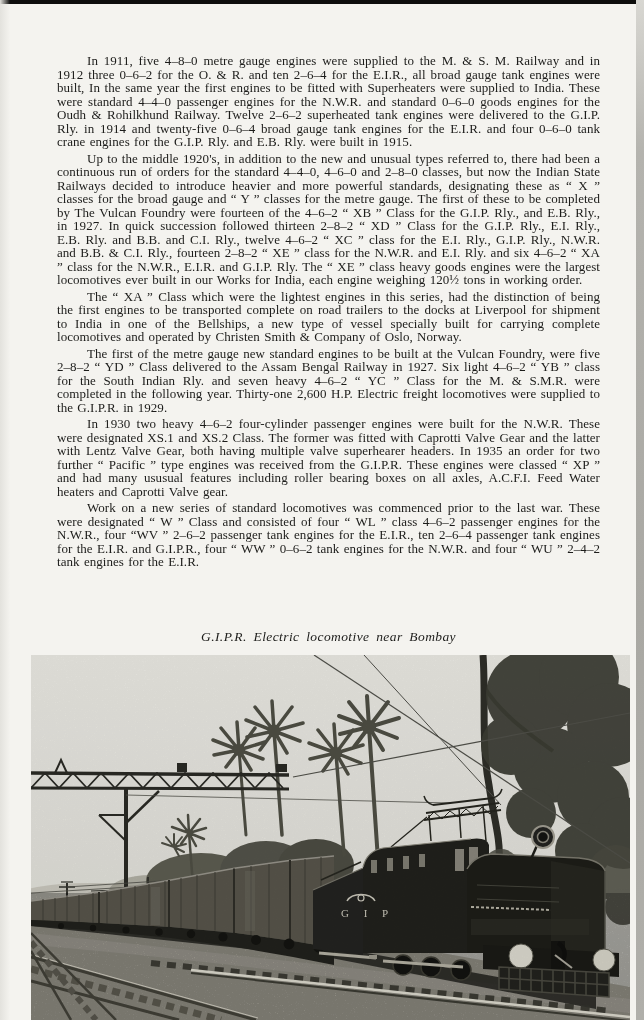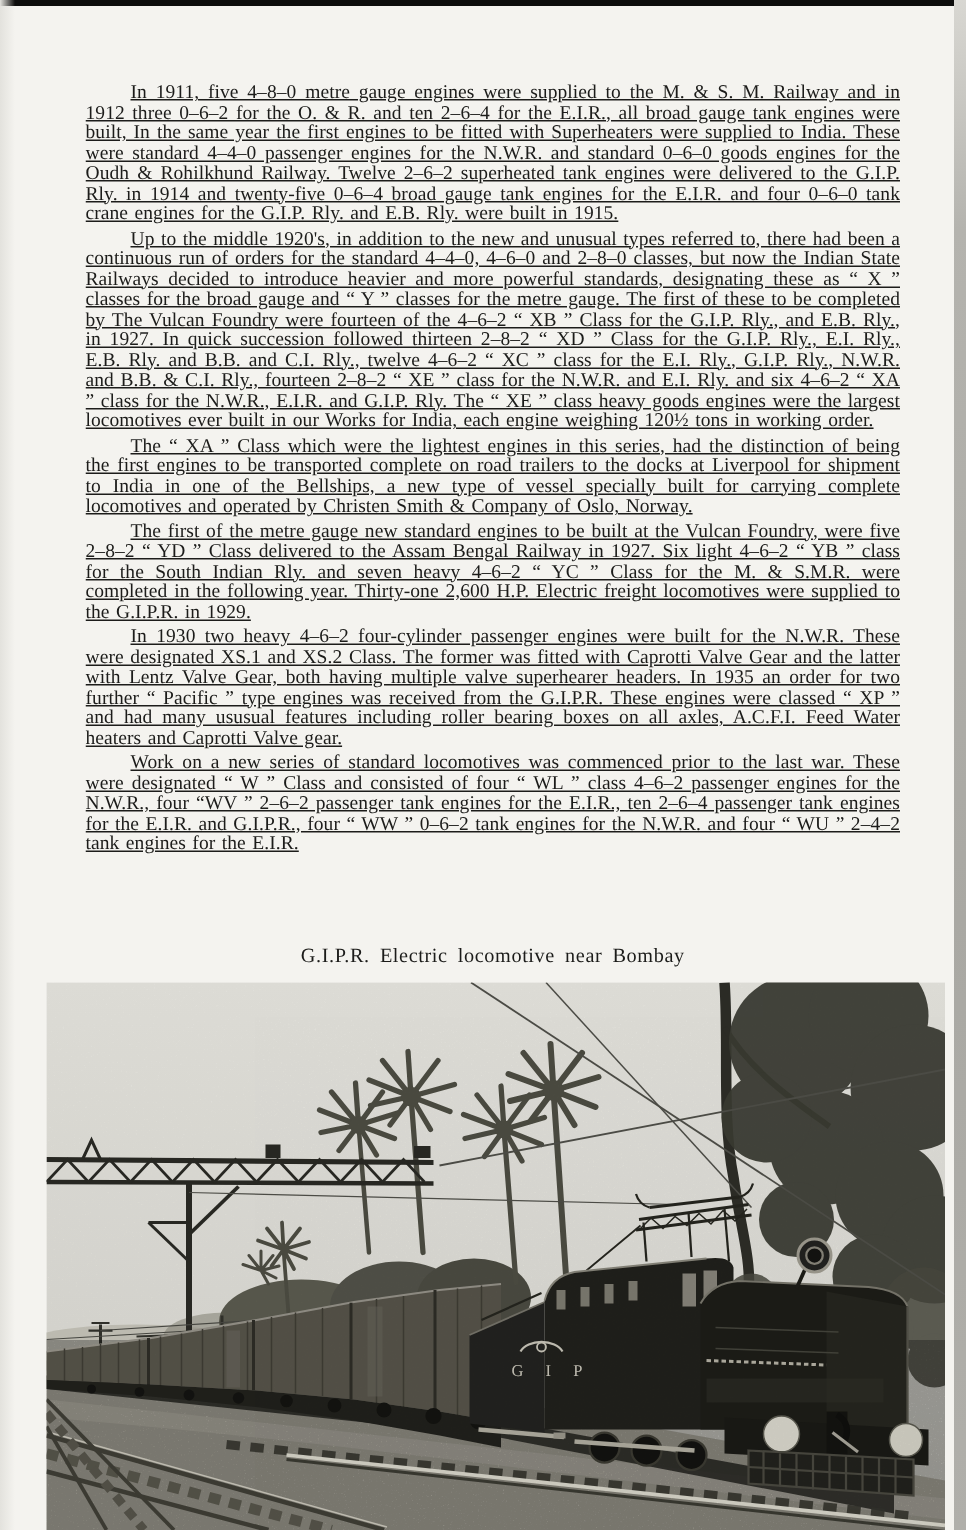--- a/index.html
+++ b/index.html
@@ -12,24 +12,24 @@
   .top-edge{position:absolute;top:0;left:0;width:644px;height:4px;background:#0d0d0c;}
   .right-edge{position:absolute;top:0;right:0;width:8px;height:1020px;
     background:linear-gradient(180deg,#d8d7d2 0%,#b4b3ae 15%,#a9a8a3 60%,#b0afaa 100%);}
   .left-edge{position:absolute;top:0;left:0;width:10px;height:1020px;
     background:linear-gradient(90deg,#e3e2dd 0%,rgba(244,243,239,0) 100%);}
   .article{
     position:absolute;top:54px;left:57px;width:543px;height:572px;overflow:hidden;
     font-size:13px;line-height:13.5px;text-align:justify;
     word-spacing:1px;letter-spacing:0.05px;
   }
-  .article p{margin:0 0 3px 0;text-indent:30px;text-decoration:underline;}
+  .article p{margin:0 0 3px 0;text-indent:30px;}
   .caption{
     position:absolute;top:629px;left:57px;width:543px;
-    text-align:center;font-size:13.5px;letter-spacing:.4px;word-spacing:3px;
+    text-align:center;font-style:italic;font-size:13.5px;letter-spacing:.4px;word-spacing:3px;
   }
   .photo{position:absolute;left:31px;top:655px;width:589px;height:365px;margin:0;padding:0;}
   .photo svg{display:block;}
 </style>
 </head>
 <body>
 
 <div class="top-edge"></div>
 <div class="left-edge"></div>
 

